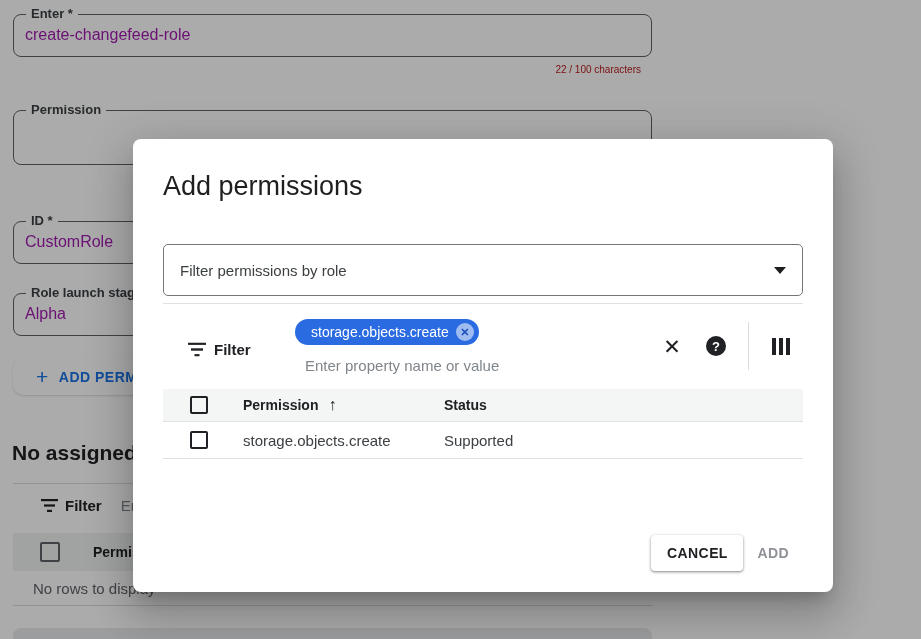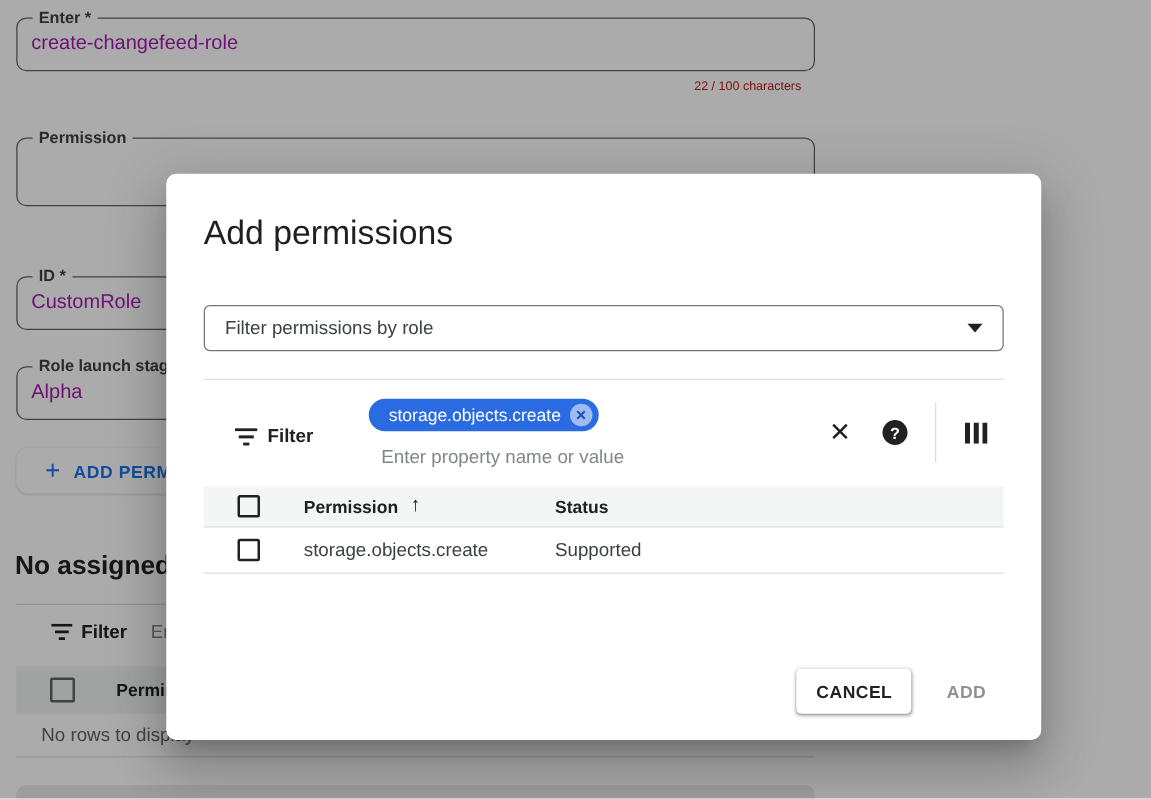--- a/index.html
+++ b/index.html
@@ -50,21 +50,21 @@
   
   .overlay { position:absolute; inset:0; background:rgba(0,0,0,.33); z-index:50; }
   
   .modal {
     position:absolute; left:133px; top:139px; width:700px; height:453px; background:#fff;
     border-radius:8px; z-index:100;
     box-shadow:0 11px 15px -7px rgba(0,0,0,.2), 0 24px 38px 3px rgba(0,0,0,.14), 0 9px 46px 8px rgba(0,0,0,.12);
   }
   .modal-title { position:absolute; left:30px; top:32px; font-size:27px; font-weight:400; color:#1f1f1f; }
   .role-select {
-    position:absolute; left:30px; top:105px; width:640px; height:37px;
+    position:absolute; left:30px; top:105px; width:640px; height:52px;
     border:1px solid #747775; border-radius:5px; background:#fff;
     display:flex; align-items:center; padding:0 16px; cursor:pointer;
   }
   .role-select .sel-text { font-size:15px; color:#3c4043; flex:1; }
   .caret { width:0; height:0; border-left:6px solid transparent; border-right:6px solid transparent; border-top:7px solid #1f1f1f; }
   .m-div { position:absolute; left:30px; width:640px; height:1px; background:#e0e0e0; }
   .m-div-toolbar-top { top:164px; }
   
   .toolbar { position:absolute; left:30px; top:164px; width:640px; height:86px; }
   .tb-filter { position:absolute; left:25px; top:59px; display:flex; align-items:center; gap:8px; transform:translateY(-50%); top:46px; }
@@ -100,21 +100,21 @@
   .m-table-header .col-perm, .m-table-header .col-status { font-size:14px; font-weight:700; color:#202124; }
   .sort-arrow { font-size:16px; font-weight:700; color:#202124; margin-left:10px; }
   .m-table-header .col-perm { display:flex; align-items:center; width:200px; }
   .m-row {
     position:absolute; left:30px; top:283px; width:640px; height:37px;
     display:flex; align-items:center; border-bottom:1px solid #e0e0e0;
   }
   .m-row .col-perm, .m-row .col-status { font-size:15px; color:#3c4043; }
   .m-row .col-perm { width:200px; }
   
-  .actions { position:absolute; right:30px; top:396px; display:flex; align-items:center; gap:14px; }
+  .actions { position:absolute; right:30px; top:396px; display:flex; align-items:center; }
   .btn-cancel {
     width:92px; height:36px; background:#fff; border:none; border-radius:4px;
     font-size:14px; font-weight:700; letter-spacing:.4px; color:#202124; cursor:pointer;
     font-family:"Liberation Sans", sans-serif;
     box-shadow:0 1px 2px rgba(0,0,0,.3), 0 1px 3px 1px rgba(0,0,0,.15);
   }
   .btn-add {
     height:36px; padding:0 14px; background:none; border:none; border-radius:4px;
     font-size:14px; font-weight:700; letter-spacing:.4px; color:#8e9196;
     font-family:"Liberation Sans", sans-serif;

